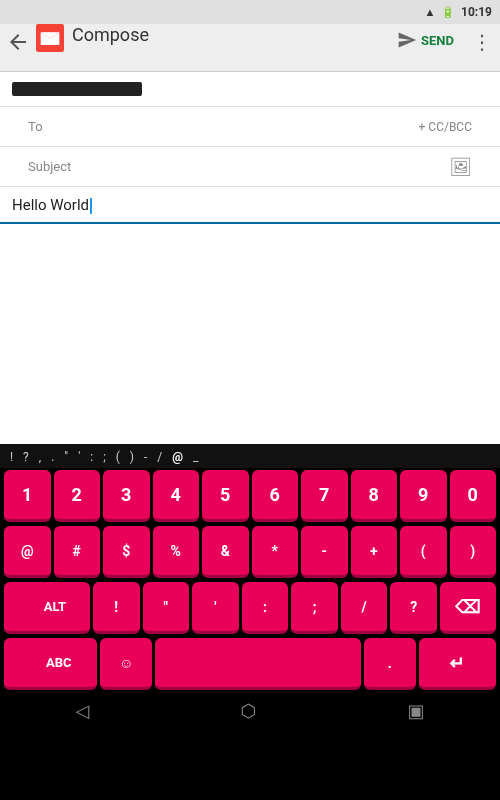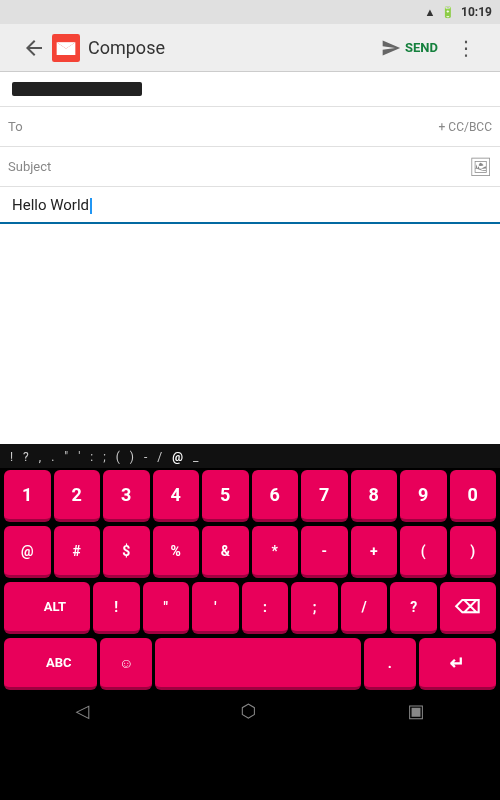--- a/index.html
+++ b/index.html
@@ -32,22 +32,22 @@
       font-weight: bold;
       color: #333;
     }
 
     
     #app-bar {
       width: 500px;
       height: 48px;
       background: #eeeeee;
       display: flex;
-      align-items: center;
-      padding: 0 16px;
+      align-items: flex-start;
+      padding: 0 0;
       border-bottom: 1px solid #ccc;
     }
     #back-button {
       width: 36px;
       height: 36px;
       display: flex;
       align-items: center;
       justify-content: center;
       cursor: pointer;
     }
@@ -85,21 +85,21 @@
 
     
     #compose-area {
       width: 500px;
       background: #fff;
     }
 
     .field-row {
       display: flex;
       align-items: center;
-      padding: 0 8px;
+      padding: 0 28px;
       border-bottom: 1px solid #e0e0e0;
       height: 40px;
     }
 
     .field-label {
       font-size: 13px;
       color: #888;
       min-width: 50px;
     }
 

